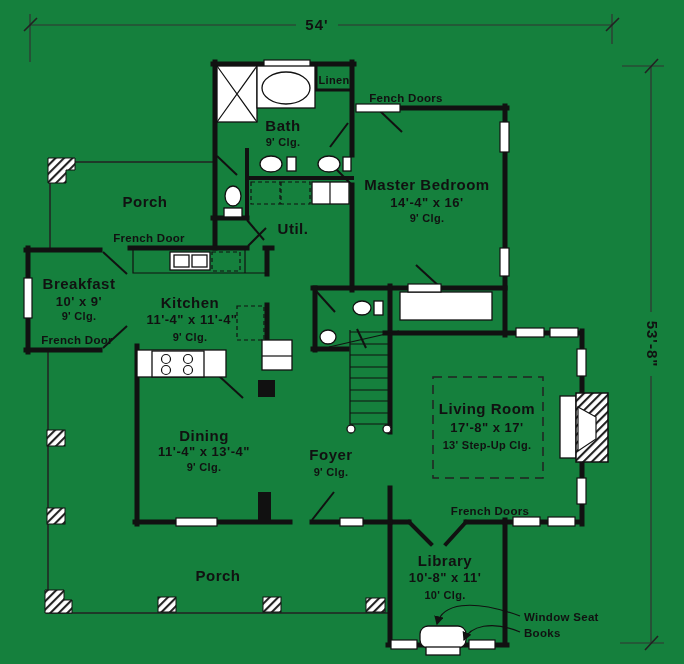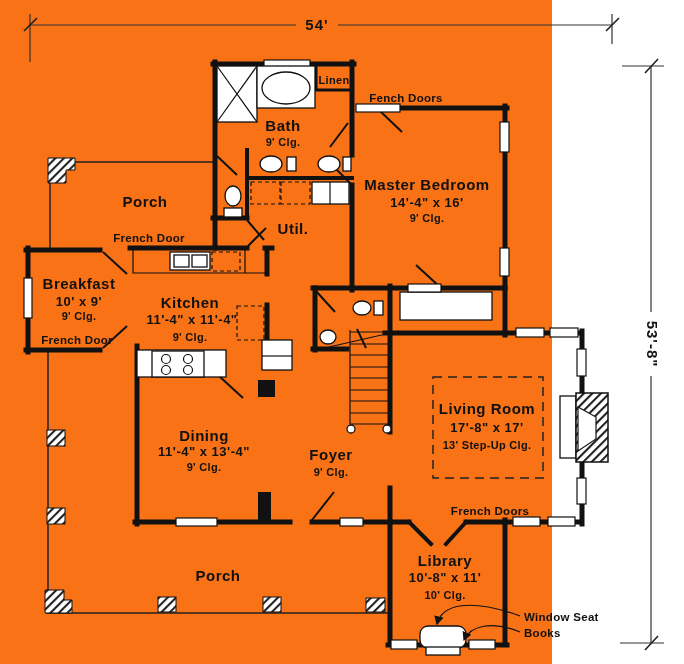--- a/index.html
+++ b/index.html
@@ -1,16 +1,16 @@
 <!DOCTYPE html>
 <html><head>
 <meta charset="utf-8">
 <style>
   html,body{margin:0;padding:0;background:#fff;}
-  .plan-wrap{width:552px;height:664px;background:#f97316;position:relative;}
+  .plan-wrap{width:684px;height:664px;background:#15803d;position:relative;}
   svg{display:block;}
   text{font-family:"Liberation Sans", sans-serif;fill:#111;}
   .room-name{font-size:15px;font-weight:bold;text-anchor:middle;letter-spacing:.5px;}
   .room-size{font-size:13px;font-weight:bold;text-anchor:middle;letter-spacing:.5px;}
   .room-clg{font-size:11px;font-weight:bold;text-anchor:middle;letter-spacing:.3px;}
   .annot{font-size:11.5px;font-weight:bold;text-anchor:middle;letter-spacing:.3px;}
   .annot-left{font-size:11.5px;font-weight:bold;text-anchor:start;letter-spacing:.3px;}
   .dim-label{font-size:15px;font-weight:bold;text-anchor:middle;letter-spacing:1px;}
   .wall{stroke:#111;stroke-width:5;fill:none;stroke-linecap:square;}
   .wall-med{stroke:#111;stroke-width:4;fill:none;stroke-linecap:square;}

